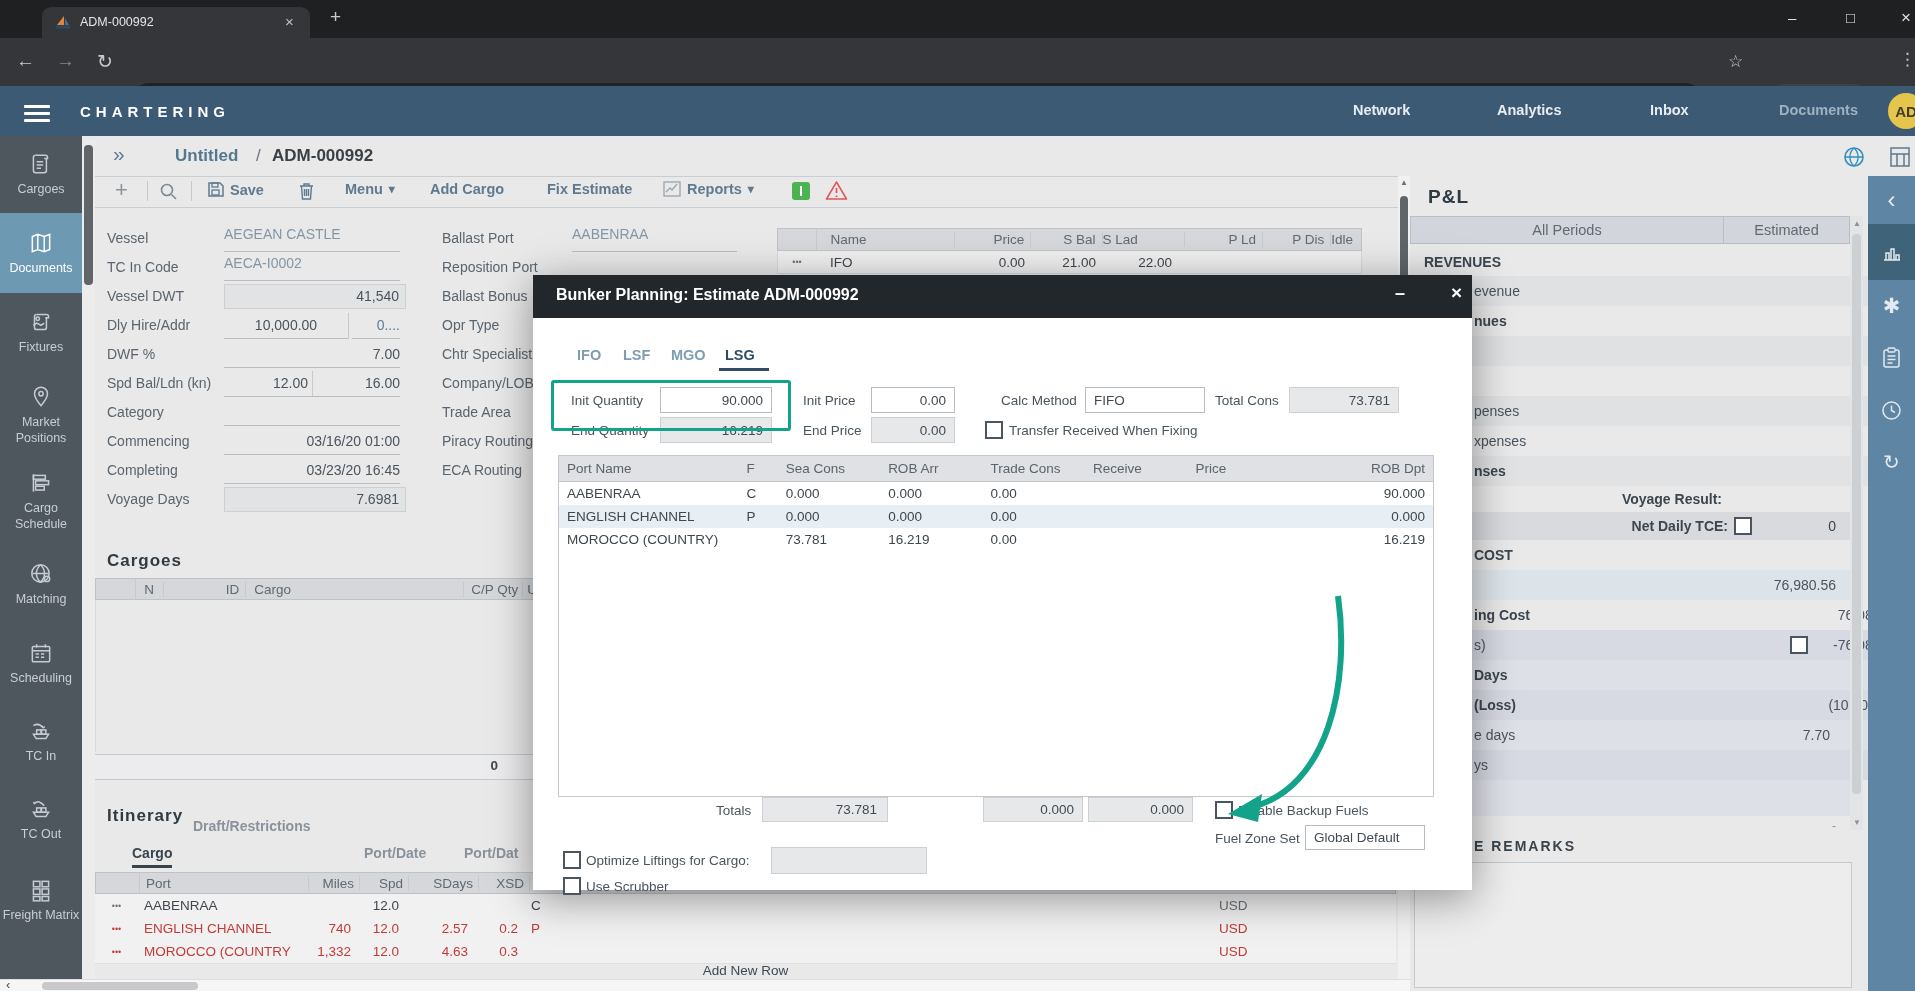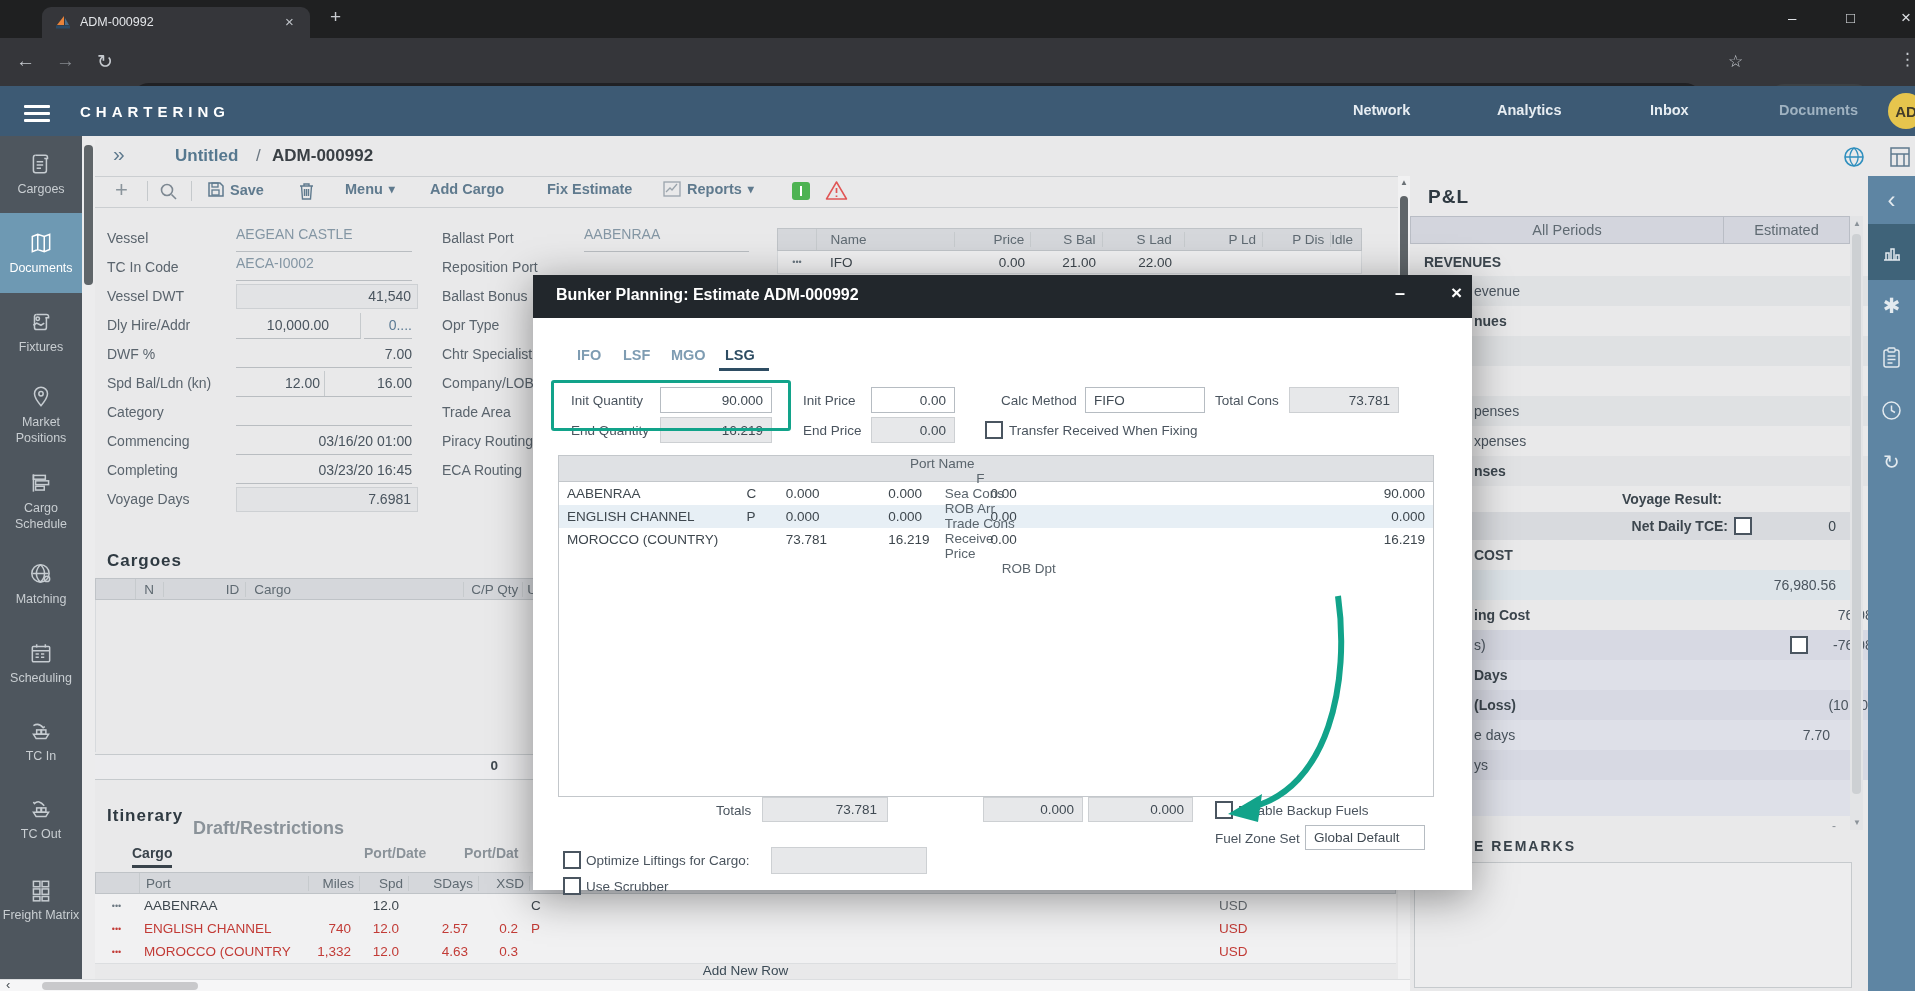--- a/index.html
+++ b/index.html
@@ -22,38 +22,38 @@
   .sidebar{left:0;top:136px;width:82px;height:855px;background:#4e565e;}
   .sbitem{width:82px;display:flex;flex-direction:column;align-items:center;justify-content:center;color:#c9ced2;font-size:12.5px;text-align:center;line-height:1.25;}
   .sbitem svg{stroke:#c6ccd1;fill:none;stroke-width:1.4;margin-bottom:5px;}
   .sbactive{background:#6e99b3;color:#fff;}
   .sbactive svg{stroke:#fff;}
   
   .chead{left:95px;top:140px;width:1303px;height:36px;border-bottom:1px solid #cbced1;}
   .toolrow{left:95px;top:176px;width:1303px;height:31px;border-bottom:1px solid #cbced1;color:#5f7a8e;font-size:14.5px;font-weight:bold;}
   .tbtn{color:#5f7a8e;font-weight:bold;font-size:14.5px;display:flex;align-items:center;gap:6px;}
   .lbl{color:#5a646d;font-size:14px;}
-  .fld{border-bottom:1px solid #b9bdc1;font-size:14px;color:#49545e;margin-left:12px;}
+  .fld{border-bottom:1px solid #b9bdc1;font-size:14px;color:#49545e;}
   .ffill{background:#e2e3e5;border:1px solid #cdd0d3;}
   .gridhdr{background:#d5d7db;border:1px solid #bfc3c7;color:#5f6a72;font-size:13.5px;}
   .cell{border-right:1px solid #c6cacd;}
   .sechdr{color:#2f3a42;font-weight:bold;font-size:17px;letter-spacing:1px;}
   .red{color:#c23b36 !important;}
   .cb{display:inline-block;width:14px;height:14px;background:#fff;border:2px solid #4a5560;}
   
   .modal{left:533px;top:275px;width:939px;height:615px;background:#fff;box-shadow:0 8px 40px rgba(0,0,0,.4);z-index:10;}
   .mhdr{left:0;top:0;width:939px;height:43px;background:#22272c;color:#fff;}
   .mtab{font-weight:bold;font-size:14.5px;color:#7e9cb2;}
   .mtab.on{color:#2e4d63;}
   .minput{border:1px solid #b6bcc2;font-size:13.5px;color:#404a53;display:flex;align-items:center;}
   .mfill{background:#e7e8ea;border:1px solid #cdd0d3;}
   .mlbl{color:#4a545e;font-size:13.5px;}
   .mtbl{left:25px;top:180px;width:874px;height:340px;border:1px solid #c3c7cb;}
   .mrow{display:flex;height:23px;align-items:center;font-size:13.5px;color:#3e474e;}
-  .mth{height:25px;background:#dfe1e4;border-bottom:1px solid #c3c7cb;color:#5a646c;flex-direction:column;}
+  .mth{height:25px;background:#dfe1e4;border-bottom:1px solid #c3c7cb;color:#5a646c;}
   .c1{width:21.5%;padding-left:8px;box-sizing:border-box;}
   .c2{width:4.5%;}
   .c3,.c4,.c5,.c6,.c7{width:11.75%;text-align:left;}
   .c8{width:15.5%;text-align:right;padding-right:8px;box-sizing:border-box;}
   
   .pnlrow{left:1410px;width:440px;display:flex;align-items:center;font-size:14px;color:#4a545e;}
   .pnlrow .rv{position:absolute;right:14px;}
   .b{font-weight:bold;color:#3c464e;}
   .strip{left:1868px;top:176px;width:47px;height:815px;background:#5e85a3;}
   .strip .ic{width:47px;height:44px;display:flex;align-items:center;justify-content:center;color:#e3eaef;font-size:20px;}
@@ -304,21 +304,21 @@
     <span class="abs lbl" style="left:442px;top:433px">Piracy Routing</span>
     <span class="abs lbl" style="left:442px;top:462px">ECA Routing</span>
   </div>
 
   <div>
     <div class="abs gridhdr flex" style="left:777px;top:228px;width:585px;height:23px;box-sizing:border-box">
       <div class="cell" style="width:38px;height:100%"></div>
       <div class="cell" style="width:125px;padding-left:14px">Name</div>
       <div class="cell" style="width:70px;text-align:right;padding-right:6px">Price</div>
       <div class="cell" style="width:65px;text-align:right;padding-right:6px">S Bal</div>
-      <div class="cell" style="width:70px;text-align:right;padding-right:12px">S Lad</div>
+      <div class="cell" style="width:70px;text-align:left;padding-right:12px">S Lad</div>
       <div class="cell" style="width:72px;text-align:right;padding-right:6px">P Ld</div>
       <div class="cell" style="width:62px;text-align:right;padding-right:6px">P Dis</div>
       <div style="flex:1;text-align:right;padding-right:8px">Idle</div>
     </div>
     <div class="abs flex" style="left:777px;top:251px;width:585px;height:23px;background:#f0f0f1;border:1px solid #d7dadd;border-top:none;box-sizing:border-box;font-size:13.5px;color:#3e474e">
       <div style="width:38px;text-align:center;color:#6b7781;font-size:9px">•••</div>
       <div style="width:125px;padding-left:14px">IFO</div>
       <div style="width:70px;text-align:right;padding-right:6px">0.00</div>
       <div style="width:65px;text-align:right;padding-right:6px">21.00</div>
       <div style="width:70px;text-align:right;padding-right:6px">22.00</div>
@@ -335,21 +335,21 @@
     <div style="flex:1;padding-left:4px">U</div>
   </div>
   <div class="abs" style="left:95px;top:600px;width:443px;height:152px;border-left:1px solid #d7dadd"></div>
   <div class="abs" style="left:95px;top:754px;width:443px;height:24px;background:#ececee;border-top:1px solid #c6cacd;border-bottom:1px solid #c6cacd">
     <span class="abs" style="right:40px;top:3px;font-weight:bold;font-size:13.5px;color:#3e474e">0</span>
   </div>
 
   <span class="abs sechdr" style="left:107px;top:806px">Itinerary</span>
   <div>
     <span class="abs" style="left:132px;top:845px;font-size:14px;font-weight:bold;color:#39434b;border-bottom:3px solid #39434b;padding-bottom:4px">Cargo</span>
-    <span class="abs" style="left:193px;top:818px;font-size:18px;font-weight:bold;color:#8a9299">Draft/Restrictions</span>
+    <span class="abs" style="left:193px;top:818px;font-size:14px;font-weight:bold;color:#8a9299">Draft/Restrictions</span>
     <span class="abs" style="left:364px;top:845px;font-size:14px;font-weight:bold;color:#8a9299">Port/Date</span>
     <span class="abs" style="left:464px;top:845px;font-size:14px;font-weight:bold;color:#8a9299">Port/Dat</span>
   </div>
   <div class="abs gridhdr flex" style="left:95px;top:872px;width:1301px;height:22px;box-sizing:border-box">
     <div class="cell" style="width:43px;height:100%"></div>
     <div class="cell" style="width:162px;padding-left:6px">Port</div>
     <div class="cell" style="width:45px;text-align:right;padding-right:5px">Miles</div>
     <div class="cell" style="width:43px;text-align:right;padding-right:5px">Spd</div>
     <div class="cell" style="width:64px;text-align:right;padding-right:5px">SDays</div>
     <div class="cell" style="width:45px;text-align:right;padding-right:5px">XSD</div>

